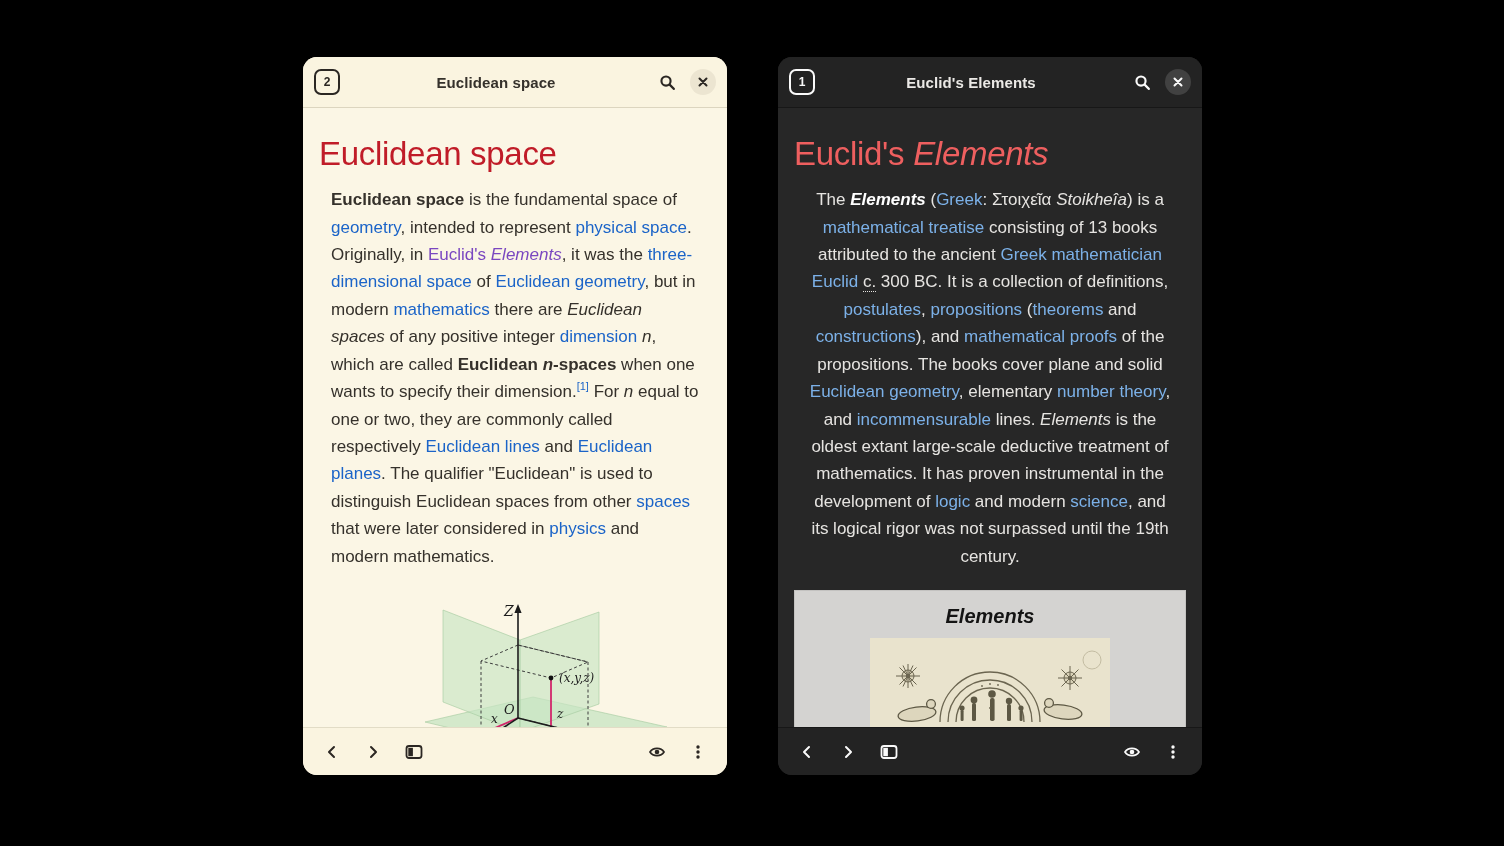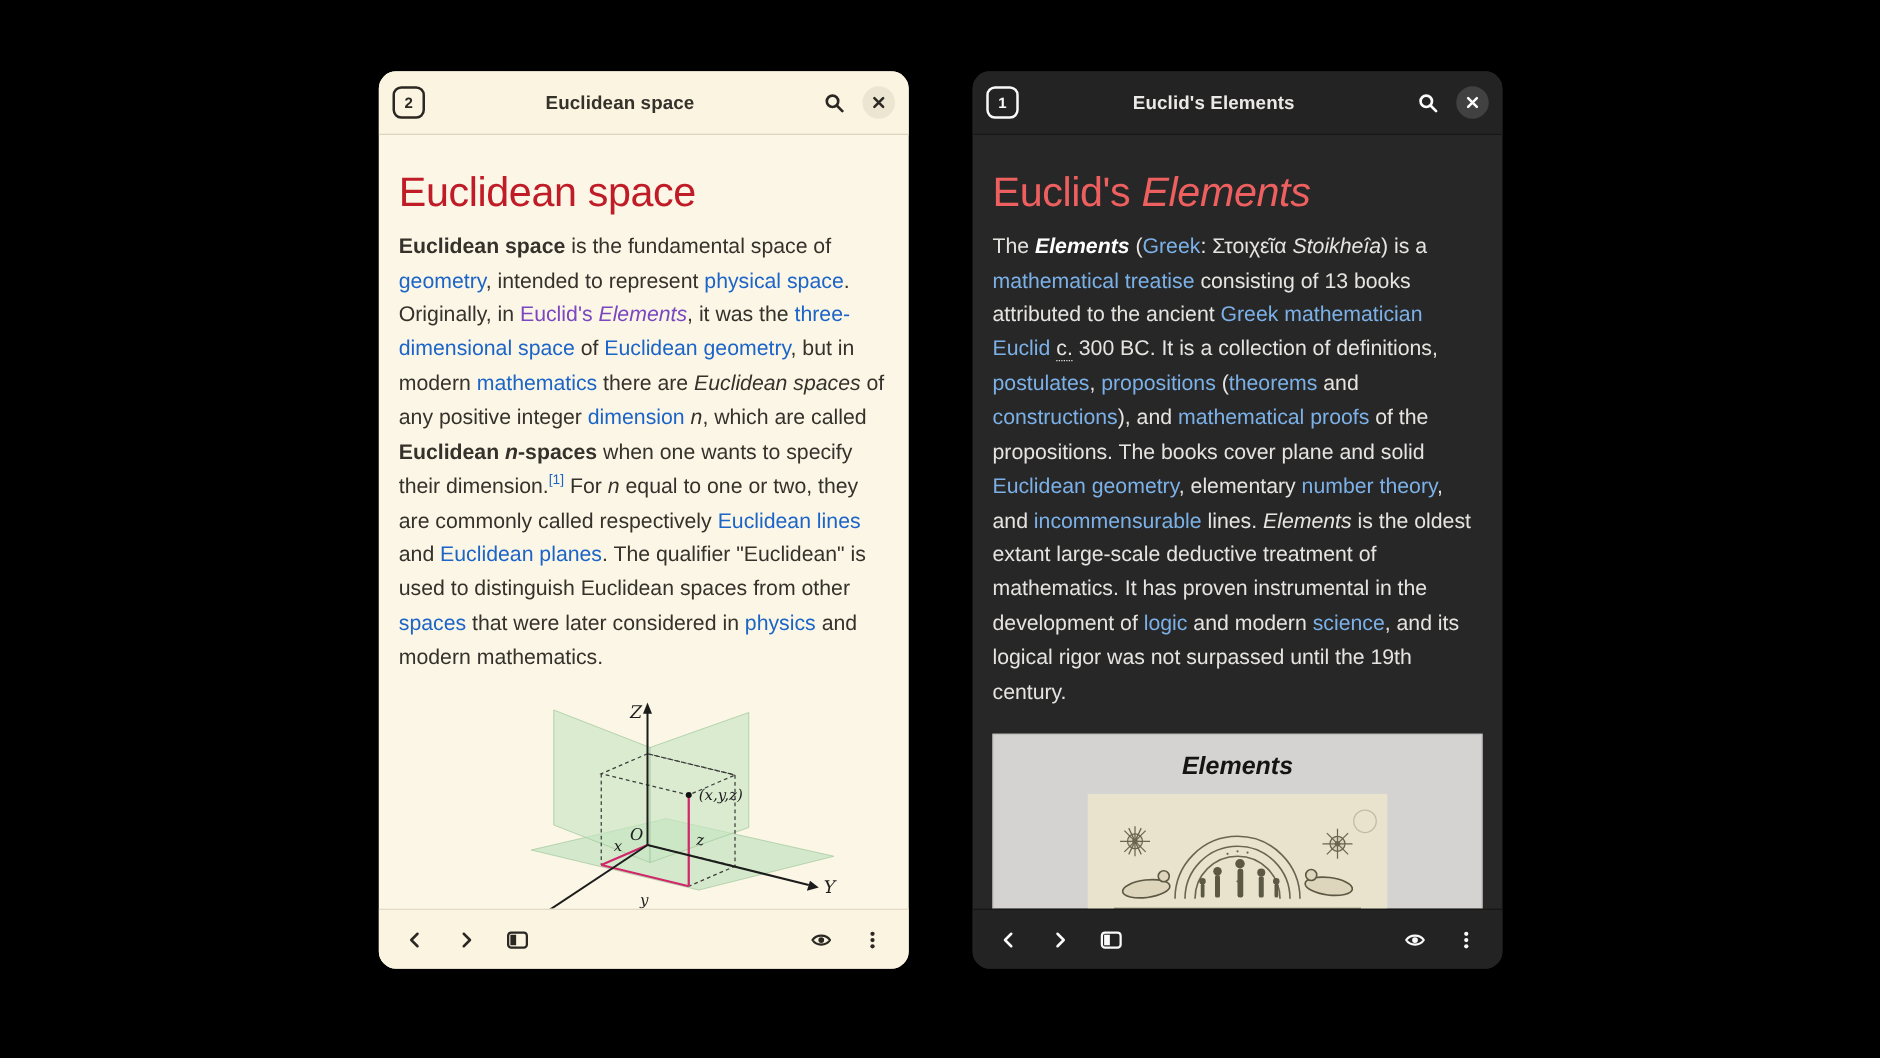--- a/index.html
+++ b/index.html
@@ -34,22 +34,22 @@
   .close-btn{width:26px;height:26px;border-radius:50%;}
   .sepia .close-btn{background:#ece5d1;}
   .dark .close-btn{background:#414141;}
   .icon-btn svg{display:block;}
 
   
   .content{flex:1 1 auto;overflow:hidden;padding:0 16px;box-sizing:border-box;}
   .article-title{font-size:33px;font-weight:400;line-height:1.22;margin:26px 0 9px;letter-spacing:-.3px;}
   .sepia .article-title{color:#c01c28;}
   .dark .article-title{color:#ee5f5f;}
-  .article-text{font-size:17px;line-height:27.4px;margin:0;}
-  .dark .article-text{color:#e6e4e1;}
+  .article-text{font-size:17px;line-height:27.4px;margin:12px;}
+  .dark .article-text{color:#e6e4e1;text-align:center;}
   .seg-bold{font-weight:700;}
   .dark .seg-bold,.dark .seg-bold-italic{color:#fff;}
   .seg-italic{font-style:italic;}
   .seg-bold-italic{font-weight:700;font-style:italic;}
   .seg-link{color:var(--link);}
   .seg-visited{color:var(--visited);}
   .seg-visited-italic{color:var(--visited);font-style:italic;}
   .seg-sup-link{color:var(--link);vertical-align:super;font-size:11px;line-height:0;}
   .seg-abbr{border-bottom:1px dotted currentColor;}
 

